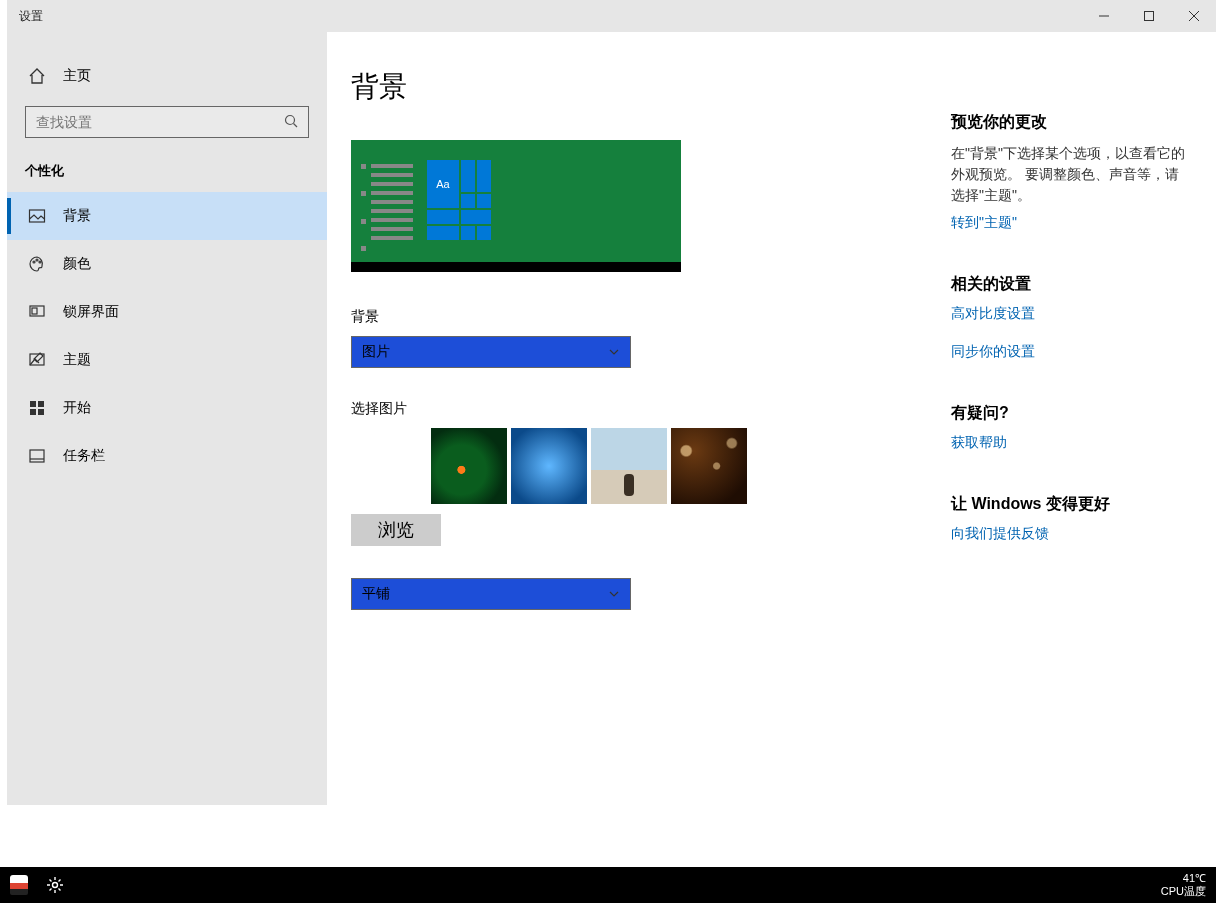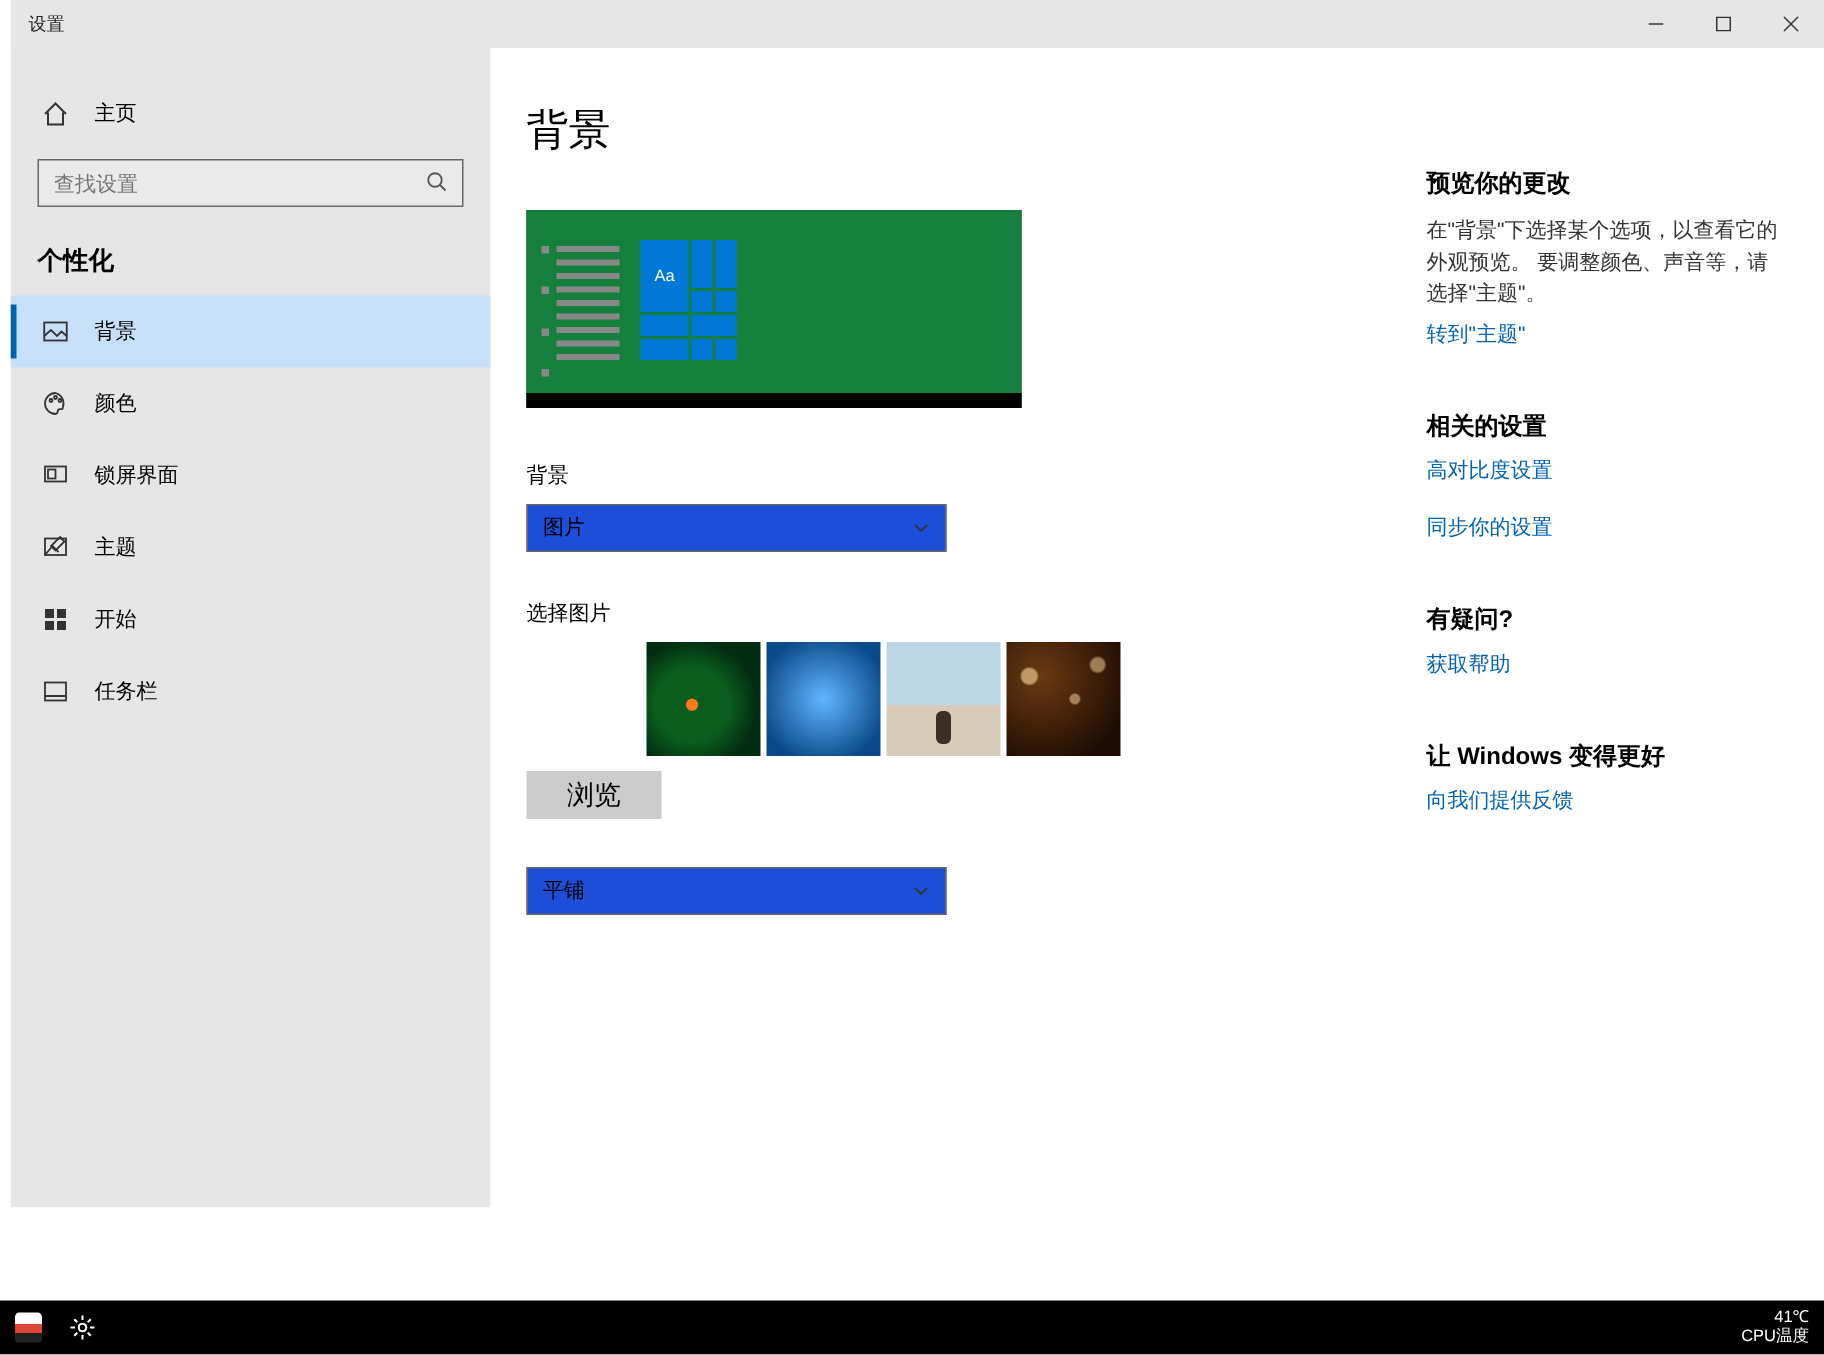--- a/index.html
+++ b/index.html
@@ -76,21 +76,21 @@
     flex: 1;
     border: none;
     background: transparent;
     font-size: 14px;
     color: #b91c1c;
     outline: none;
     font-family: inherit;
   }
   .searchbox .sicon { width: 16px; height:16px; }
   .section-title {
-    font-size: 17px;
+    font-size: 13px;
     font-weight: 600;
     padding: 6px 18px 12px 18px;
   }
   .nav-item {
     display: flex; align-items: center;
     height: 48px;
     padding-left: 20px;
     gap: 16px;
     cursor: default;
     position: relative;

